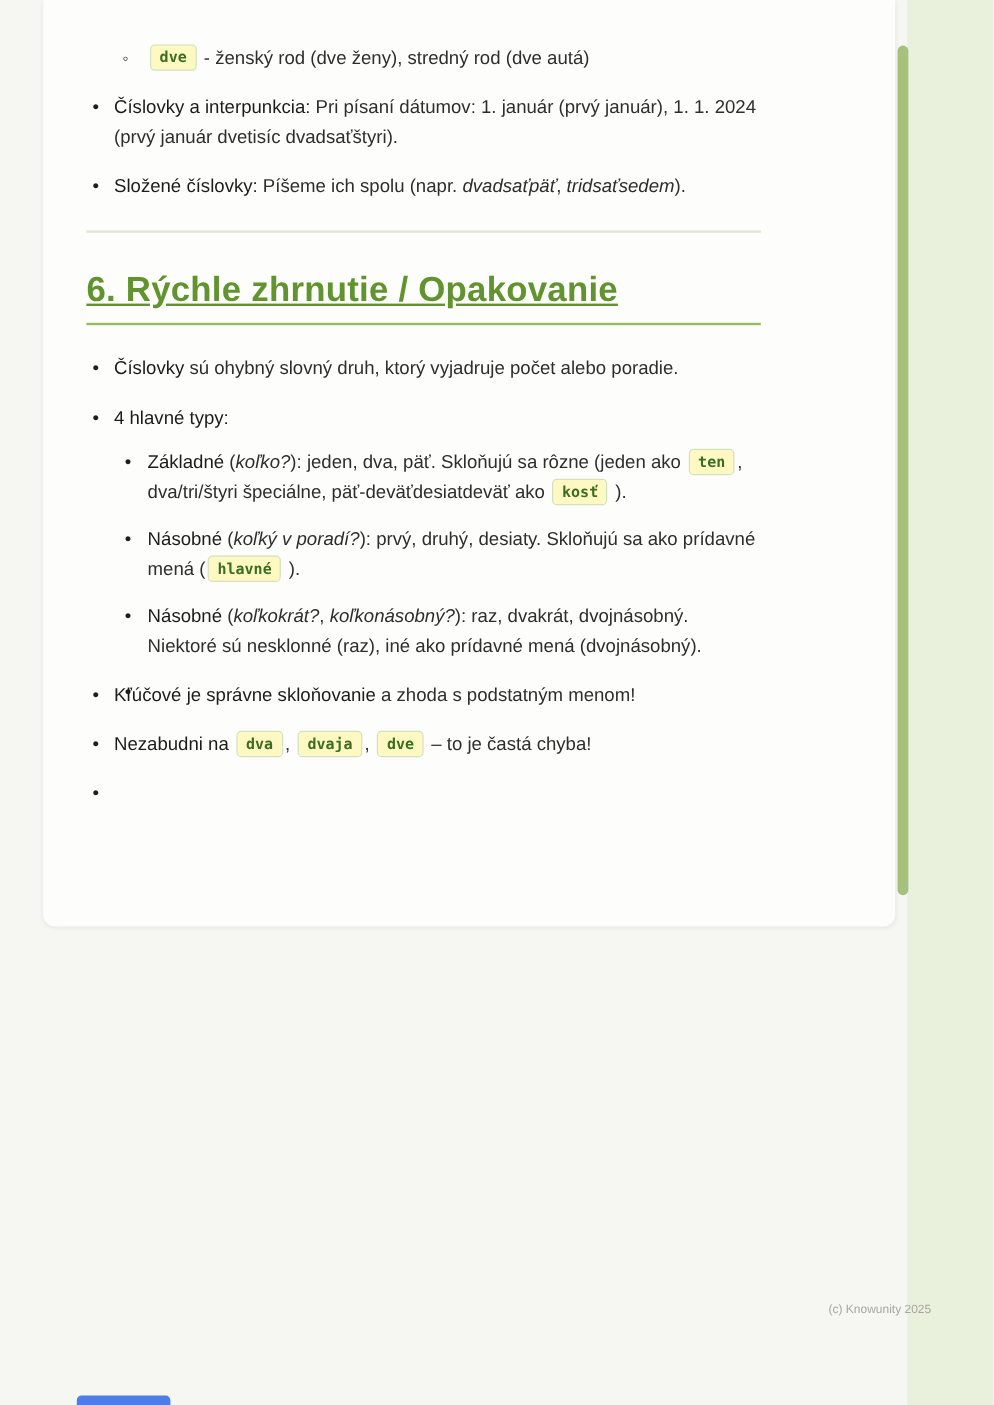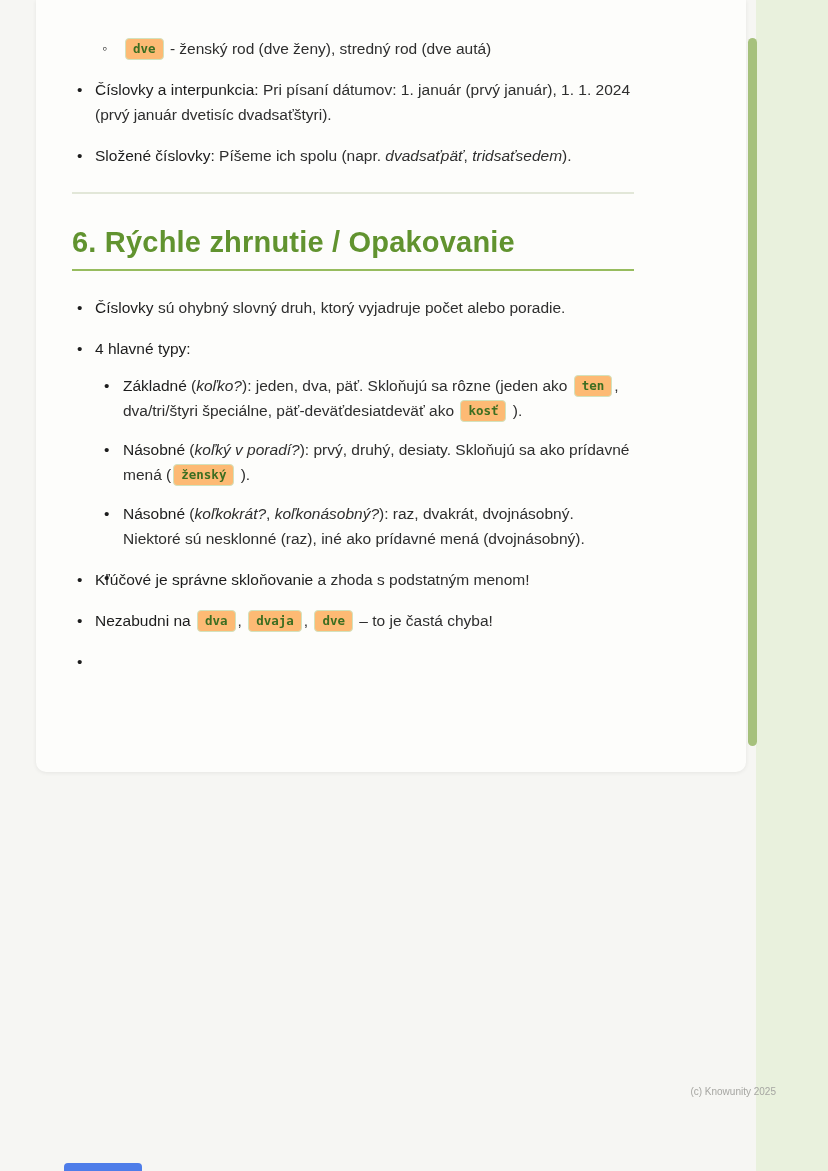--- a/index.html
+++ b/index.html
@@ -52,39 +52,40 @@
   ul.sub-list li.doc-item .marker { left:9px; }
   ul.sub-list li.doc-item:last-child { margin-bottom:2px; }
   .seg-bold { font-weight:400; color:#1c1c1c; }
   .seg-italic { font-style:italic; }
   .code-badge {
     display:inline-block;
     font-family:"DejaVu Sans Mono","Liberation Mono",monospace;
     font-size:12.5px;
     font-weight:700;
     color:#3c6e21;
-    background:#fdba74;
+    background:#fef9c3;
     border:1px solid #d2e2bd;
     border-radius:4px;
     padding:1px 7px 2px 7px;
     line-height:17px;
     vertical-align:1px;
     margin:0 2px;
   }
   hr.divider {
     border:none;
     border-top:2px solid #e2e7d8;
     margin:24px 0 0 0;
   }
   h2.section-heading {
     margin-top:32px;
     font-size:29px;
     font-weight:700;
     color:#61932f;
     letter-spacing:0.2px;
+    text-decoration:underline;
   }
   .heading-rule {
     margin-top:10px;
     height:2px;
     background:#97bc5e;
   }
   p.intro {
     margin-top:26px;
     font-size:15.5px;
     line-height:25px;
@@ -120,21 +121,21 @@
   <hr class="divider">
 
   <h2 class="section-heading">6. Rýchle zhrnutie / Opakovanie</h2>
   <div class="heading-rule"></div>
 
 
   <ul class="doc-list summary">
       <li class="doc-item"><span class="marker">•</span><span class="item-content"><span class="seg seg-bold">Číslovky</span><span class="seg seg-text"> sú ohybný slovný druh, ktorý vyjadruje počet alebo poradie.</span></span></li>
       <li class="doc-item"><span class="marker">•</span><span class="item-content"><span class="seg seg-bold">4 hlavné typy:</span></span><ul class="doc-list sub-list">
           <li class="doc-item"><span class="marker">•</span><span class="item-content"><span class="seg seg-bold">Základné</span><span class="seg seg-text"> (</span><span class="seg seg-italic">koľko?</span><span class="seg seg-text">): jeden, dva, päť. Skloňujú sa rôzne (jeden ako </span><code class="code-badge">ten</code><span class="seg seg-text">, dva/tri/štyri špeciálne, päť-deväťdesiatdeväť ako </span><code class="code-badge">kosť</code><span class="seg seg-text"> ).</span></span></li>
-          <li class="doc-item"><span class="marker">•</span><span class="item-content"><span class="seg seg-bold">Násobné</span><span class="seg seg-text"> (</span><span class="seg seg-italic">koľký v poradí?</span><span class="seg seg-text">): prvý, druhý, desiaty. Skloňujú sa ako prídavné mená (</span><code class="code-badge">ženský</code><span class="seg seg-text"> ).</span></span></li>
+          <li class="doc-item"><span class="marker">•</span><span class="item-content"><span class="seg seg-bold">Násobné</span><span class="seg seg-text"> (</span><span class="seg seg-italic">koľký v poradí?</span><span class="seg seg-text">): prvý, druhý, desiaty. Skloňujú sa ako prídavné mená (</span><code class="code-badge">hlavné</code><span class="seg seg-text"> ).</span></span></li>
           <li class="doc-item"><span class="marker">•</span><span class="item-content"><span class="seg seg-bold">Násobné</span><span class="seg seg-text"> (</span><span class="seg seg-italic">koľkokrát?</span><span class="seg seg-text">, </span><span class="seg seg-italic">koľkonásobný?</span><span class="seg seg-text">): raz, dvakrát, dvojnásobný. Niektoré sú nesklonné (raz), iné ako prídavné mená (dvojnásobný).</span></span></li>
           <li class="doc-item"><span class="marker">•</span></li>
         </ul></li>
       <li class="doc-item"><span class="marker">•</span><span class="item-content"><span class="seg seg-bold">Kľúčové je správne skloňovanie</span><span class="seg seg-text"> a zhoda s podstatným menom!</span></span></li>
       <li class="doc-item"><span class="marker">•</span><span class="item-content"><span class="seg seg-bold">Nezabudni na</span><span class="seg seg-text"> </span><code class="code-badge">dva</code><span class="seg seg-text">, </span><code class="code-badge">dvaja</code><span class="seg seg-text">, </span><code class="code-badge">dve</code><span class="seg seg-text"> – to je častá chyba!</span></span></li>
       <li class="doc-item"><span class="marker">•</span></li>
     </ul>
 </div>
 
 <div class="footer">(c) Knowunity 2025</div>

